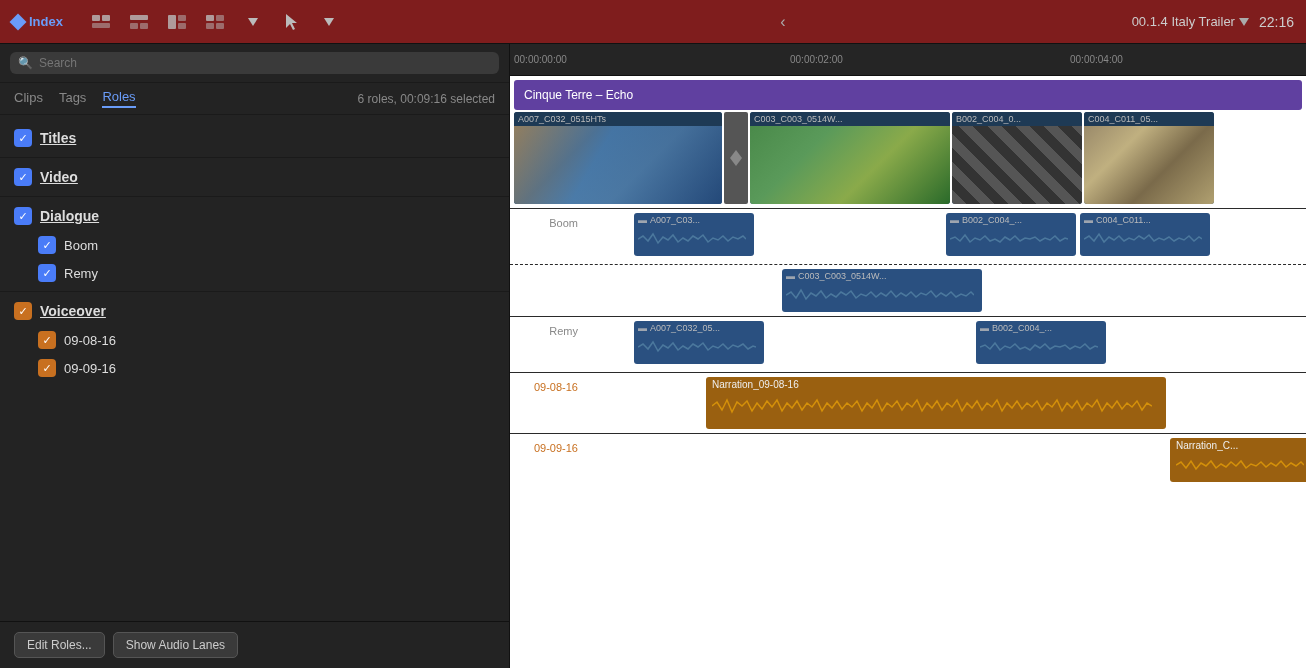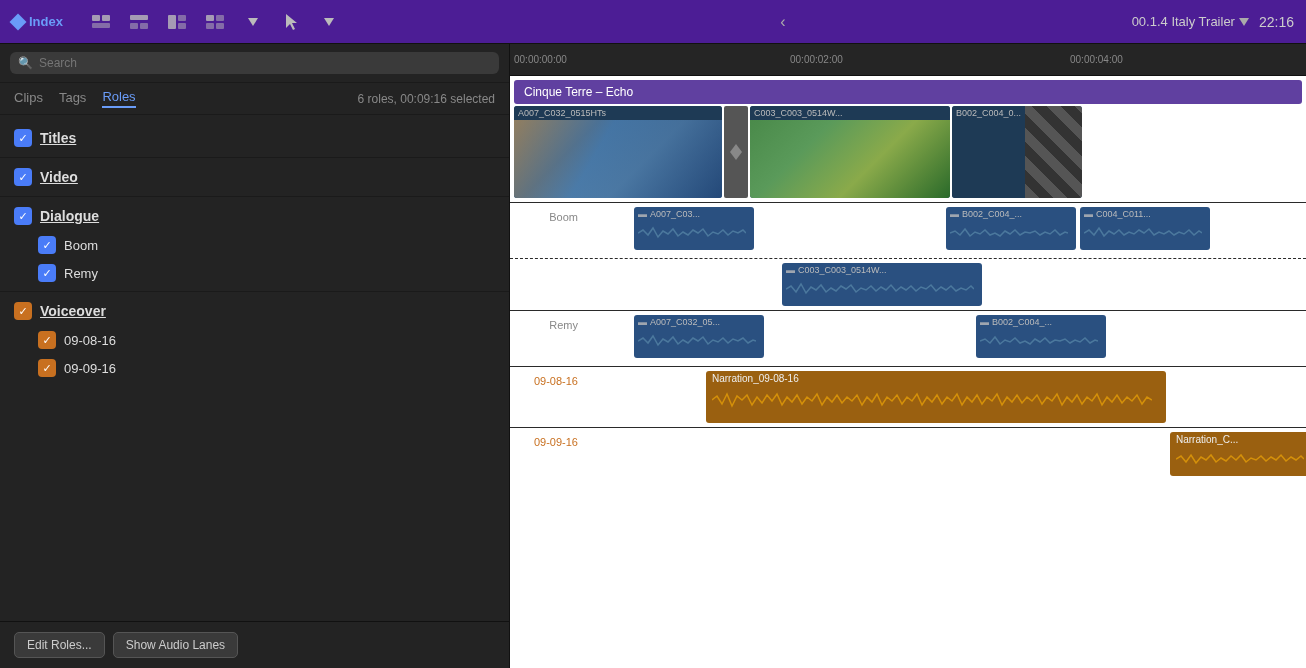--- a/index.html
+++ b/index.html
@@ -12,21 +12,21 @@
       height: 668px;
       overflow: hidden;
       display: flex;
       flex-direction: column;
     }
 
     
     .top-bar {
       display: flex;
       align-items: center;
-      background: #4c1d95;
+      background: #7f1d1d;
       border-bottom: 1px solid #111;
       height: 44px;
       padding: 0 12px;
       flex-shrink: 0;
     }
     .top-bar-left {
       display: flex;
       align-items: center;
       gap: 12px;
       width: 520px;
@@ -420,21 +420,21 @@
   <div class="right-panel">
 
     <div class="ruler-marks">
       <span class="ruler-mark-item" style="left: 4px">00:00:00:00</span>
       <span class="ruler-mark-item" style="left: 280px">00:00:02:00</span>
       <span class="ruler-mark-item" style="left: 560px">00:00:04:00</span>
     </div>
 
     <div style="flex:1; overflow:hidden; padding: 0 0 0 0; position:relative;">
 
-      <div style="margin: 4px 4px 2px 4px; background: #6040a0; height: 24px; border-radius: 3px; display:flex; align-items:center; padding: 0 10px;">
+      <div style="margin: 4px 4px 2px 4px; background: #6040a0; height: 30px; border-radius: 3px; display:flex; align-items:center; padding: 0 10px;">
         <span style="color:white; font-size:12px;">Cinque Terre – Echo</span>
       </div>
 
       <div style="display:flex; gap:2px; height:92px; margin: 0 4px 4px 4px; overflow:hidden;">
 
         <div style="background:#2a5070; border-radius:3px; overflow:hidden; width:208px; display:flex; flex-direction:column; flex-shrink:0;">
           <div style="background:#1e3a55; font-size:9px; color:#bbb; padding:2px 4px; white-space:nowrap; overflow:hidden; text-overflow:ellipsis;">A007_C032_0515HTs</div>
           <div style="flex:1; background: linear-gradient(135deg, #4a7aaa 0%, #2a5a8a 30%, #6a9aba 60%, #3a6a9a 100%); position:relative;">
             <div style="position:absolute; inset:0; background: linear-gradient(120deg, #b08040 0%, #4a7aaa 40%, #1a3a6a 100%); opacity:0.7;"></div>
           </div>
@@ -444,25 +444,29 @@
           <svg width="12" height="16" viewBox="0 0 12 16" fill="#888">
               <polygon points="6,0 12,8 6,16 0,8"></polygon>
             </svg>
         </div>
 
         <div style="background:#2a5070; border-radius:3px; overflow:hidden; width:200px; display:flex; flex-direction:column; flex-shrink:0;">
           <div style="background:#1e3a55; font-size:9px; color:#bbb; padding:2px 4px; white-space:nowrap; overflow:hidden; text-overflow:ellipsis;">C003_C003_0514W...</div>
           <div style="flex:1; background: linear-gradient(135deg, #4a8a4a 0%, #5a9a5a 30%, #8aaa4a 60%, #2a6a2a 100%);"></div>
         </div>
 
-        <div style="background:#2a5070; border-radius:3px; overflow:hidden; width:130px; display:flex; flex-direction:row; flex-shrink:0;">
+        <div style="background:#2a5070; border-radius:3px; overflow:hidden; width:130px; display:flex; flex-direction:column; flex-shrink:0;">
           <div style="background:#1e3a55; font-size:9px; color:#bbb; padding:2px 4px; white-space:nowrap; overflow:hidden; text-overflow:ellipsis;">B002_C004_0...</div>
           <div style="flex:1; background: repeating-linear-gradient(45deg, #555 0px, #555 10px, #333 10px, #333 20px);"></div>
         </div>
 
+        <div style="background:#2a5070; border-radius:3px; overflow:hidden; width:130px; display:flex; flex-direction:column; flex-shrink:0;">
+          <div style="background:#1e3a55; font-size:9px; color:#bbb; padding:2px 4px; white-space:nowrap; overflow:hidden; text-overflow:ellipsis;">C004_C011_05...</div>
+          <div style="flex:1; background: linear-gradient(135deg, #9a8a6a 0%, #c0b080 30%, #7a6a4a 60%, #b0a070 100%);"></div>
+        </div>
       </div>
 
       <div style="display:flex; align-items:flex-start; margin: 0 0 0 0; border-top: 1px solid #2a2a2a;">
         <div style="width:72px; color:#888; font-size:11px; padding: 8px 4px 0 4px; text-align:right; flex-shrink:0;">Boom</div>
         <div style="flex:1; display:flex; gap:4px; padding: 4px 4px; align-items:flex-start; position:relative; min-height:55px;">
           <div style="width:120px; margin-left:48px; background:#2a5080; border-radius:3px; padding:2px 4px; flex-shrink:0;">
             <div style="font-size:9px; color:#bbb; display:flex; align-items:center; gap:3px;">
               <span style="opacity:0.8">▬</span>
               <span>A007_C03...</span>
             </div>

